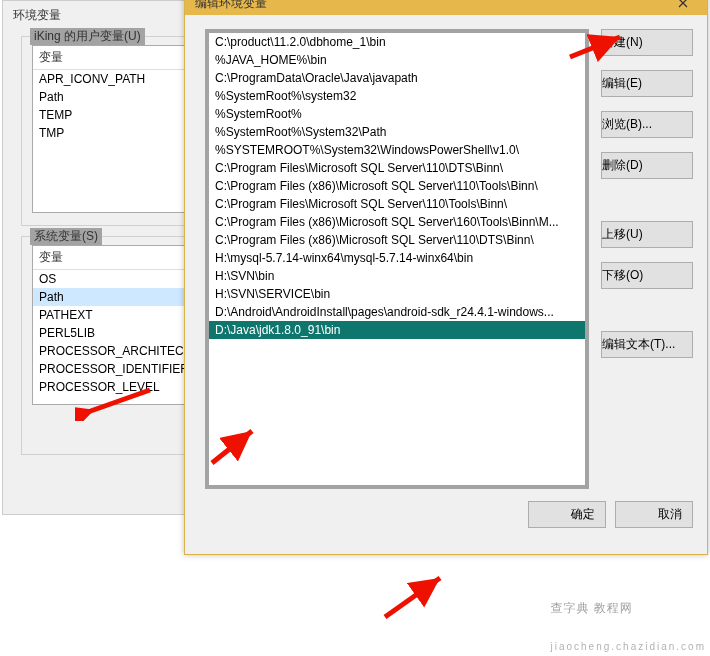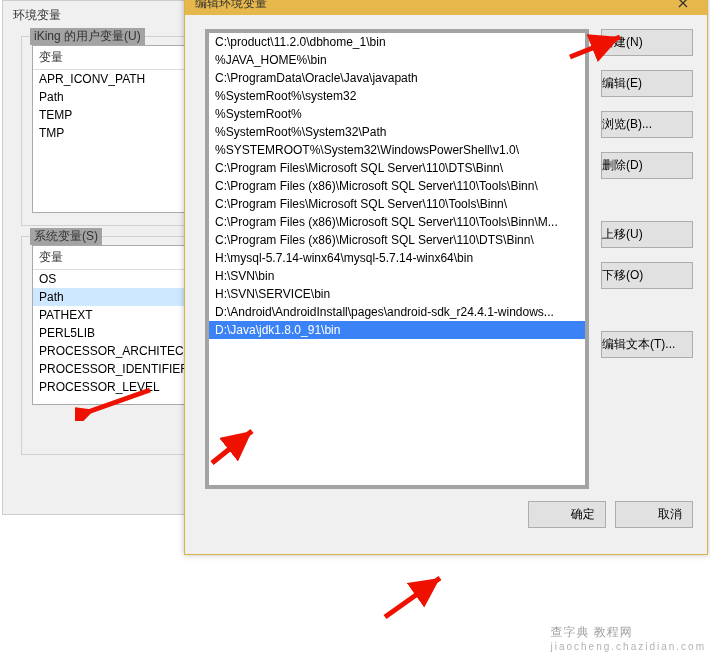--- a/index.html
+++ b/index.html
@@ -24,35 +24,35 @@
   
   .editwin { position: absolute; left: 184px; top: -10px; width: 524px; height: 565px; background: #f0f0f0; border: 1px solid #d9b24a; box-shadow: 0 0 6px rgba(0,0,0,.25); }
   .editwin-titlebar { height: 24px; background: #e6b74a; display: flex; align-items: center; justify-content: space-between; padding: 0 4px 0 10px; color: #333; }
   .editwin-titlebar .t { overflow: hidden; white-space: nowrap; }
   .editwin-close { width: 40px; height: 20px; display: flex; align-items: center; justify-content: center; cursor: pointer; }
   .editwin-close svg { width: 10px; height: 10px; }
 
   .editwin-body { display: flex; padding: 14px 14px 6px 20px; gap: 12px; height: 480px; }
   .pathlist { flex: 1; background: #fff; border: 4px solid #a3a3a3; overflow: hidden; }
   .pathlist .prow { padding: 2px 6px; white-space: nowrap; overflow: hidden; text-overflow: ellipsis; cursor: default; }
-  .pathlist .prow.sel { background: #3b82f6; color: #fff; }
+  .pathlist .prow.sel { background: #0f766e; color: #fff; }
 
   .sidebtns { width: 92px; display: flex; flex-direction: column; gap: 14px; }
   .sidebtns .btn { margin: 0; width: 92px; padding: 4px 0; }
   .sidegap { height: 14px; }
 
   .editwin-bottom { text-align: right; padding: 6px 14px 12px 0; }
 
   
   .arrow { position: absolute; pointer-events: none; }
   .arrow svg { display: block; }
 
   
   .wm { position: absolute; right: 4px; bottom: 4px; font-size: 14px; color: rgba(80,80,80,.55); font-family: "SimSun", serif; letter-spacing: 1px; }
-  .wm .sub { font-size: 10px; letter-spacing: 2px; display: block; text-align: right; color: rgba(80,80,80,.45); }
+  .wm .sub { font-size: 10px; letter-spacing: 2px; display: block; text-align: right; color: rgba(80,80,80,.45); margin-top: 24px; }
 </style>
 </head>
 <body>
 
 <div class="envwin">
   <div class="envwin-title">环境变量</div>
 
   <div class="group">
     <span class="group-label">iKing 的用户变量(U)</span>
     <div class="varlist">
@@ -104,21 +104,21 @@
         <div class="prow">C:\product\11.2.0\dbhome_1\bin</div>
         <div class="prow">%JAVA_HOME%\bin</div>
         <div class="prow">C:\ProgramData\Oracle\Java\javapath</div>
         <div class="prow">%SystemRoot%\system32</div>
         <div class="prow">%SystemRoot%</div>
         <div class="prow">%SystemRoot%\System32\Path</div>
         <div class="prow">%SYSTEMROOT%\System32\WindowsPowerShell\v1.0\</div>
         <div class="prow">C:\Program Files\Microsoft SQL Server\110\DTS\Binn\</div>
         <div class="prow">C:\Program Files (x86)\Microsoft SQL Server\110\Tools\Binn\</div>
         <div class="prow">C:\Program Files\Microsoft SQL Server\110\Tools\Binn\</div>
-        <div class="prow">C:\Program Files (x86)\Microsoft SQL Server\110\Tools\Binn\M...</div>
+        <div class="prow">C:\Program Files (x86)\Microsoft SQL Server\160\Tools\Binn\M...</div>
         <div class="prow">C:\Program Files (x86)\Microsoft SQL Server\110\DTS\Binn\</div>
         <div class="prow">H:\mysql-5.7.14-winx64\mysql-5.7.14-winx64\bin</div>
         <div class="prow">H:\SVN\bin</div>
         <div class="prow">H:\SVN\SERVICE\bin</div>
         <div class="prow">D:\Android\AndroidInstall\pages\android-sdk_r24.4.1-windows...</div>
         <div class="prow sel">D:\Java\jdk1.8.0_91\bin</div>
       </div>
     <div class="sidebtns">
       <span class="btn">新建(N)</span>
       <span class="btn">编辑(E)</span>

